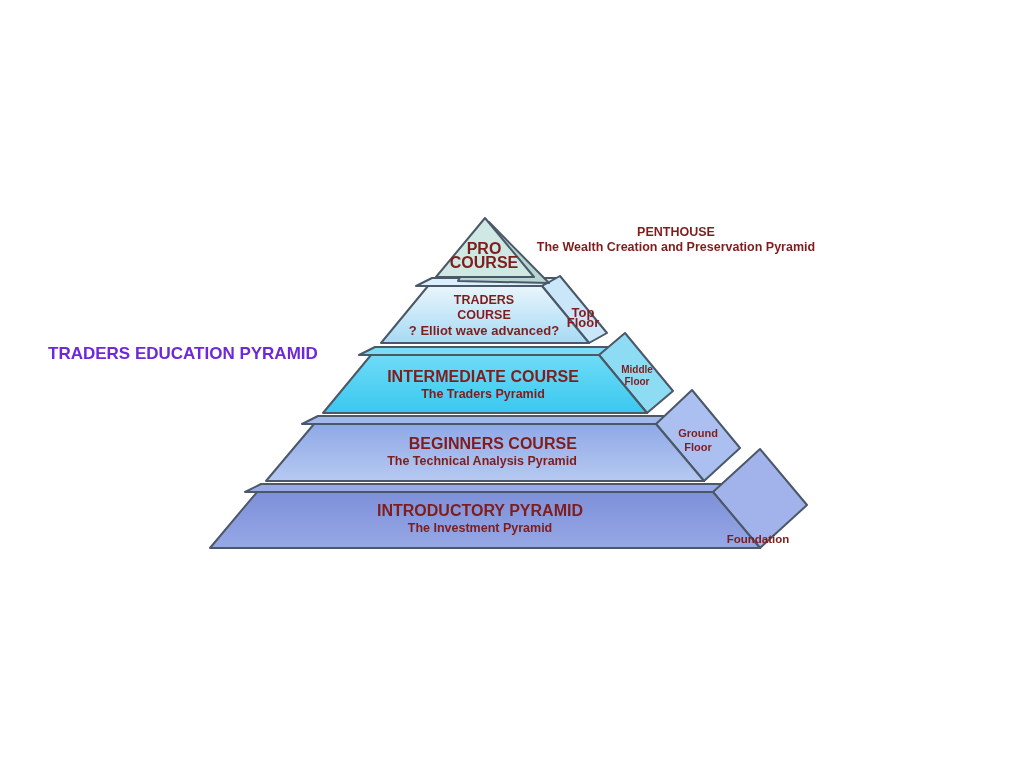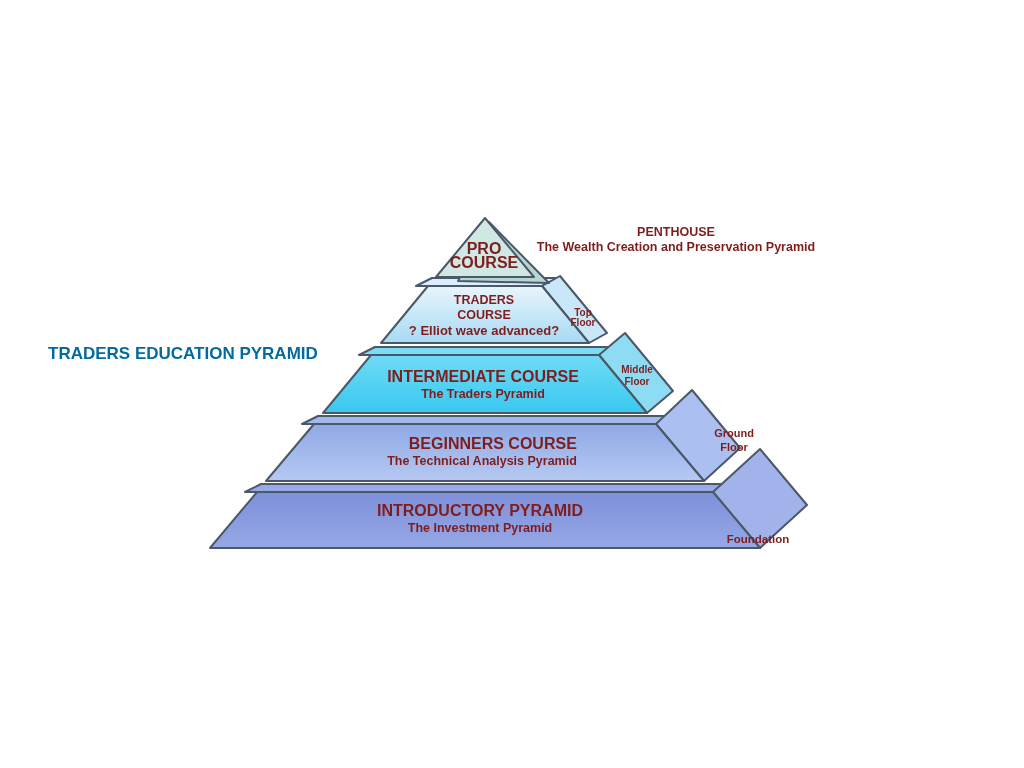--- a/index.html
+++ b/index.html
@@ -3,29 +3,29 @@
 <meta charset="utf-8">
 <style>
   html,body{margin:0;padding:0;background:#fff;}
   #canvas{position:relative;width:1024px;height:768px;background:#ffffff;overflow:hidden;
           font-family:"Liberation Sans",sans-serif;}
   #pyramid-svg{position:absolute;left:0;top:0;}
   .face{stroke:#4b5868;stroke-width:2;stroke-linejoin:round;}
   .lbl{position:absolute;transform:translate(-50%,-50%);text-align:center;font-weight:bold;
        color:#7f1d1d;white-space:nowrap;line-height:1.2;}
   .main-title{position:absolute;left:48px;top:354px;transform:translateY(-50%);
-              font-weight:bold;font-size:17px;color:#0369a1;white-space:nowrap;}
+              font-weight:bold;font-size:17px;color:#6d28d9;white-space:nowrap;}
   .penthouse-line1{font-size:12.5px;}
   .penthouse-line2{font-size:12.5px;}
   .lvl-head{font-size:16px;line-height:18px;}
   .lvl-sub{font-size:12.5px;line-height:16px;}
   .small-head{font-size:12.5px;line-height:15px;}
   .small-line3{font-size:13px;line-height:16px;}
   .pro-text{font-size:16px;line-height:14px;}
-  .floor-top{font-size:10px;line-height:10px;}
+  .floor-top{font-size:13px;line-height:10px;}
   .floor-middle{font-size:10px;line-height:12px;}
   .floor-ground{font-size:11px;line-height:14px;}
   .floor-foundation{font-size:11.5px;line-height:14px;}
 </style>
 </head>
 <body>
 
 <div id="canvas">
 
   <svg id="pyramid-svg" width="1024" height="768" viewBox="0 0 1024 768">
@@ -104,21 +104,21 @@
   <div class="lbl floor-top" style="left:583px;top:318px;">
     <div>Top</div>
     <div>Floor</div>
   </div>
 
   <div class="lbl floor-middle" style="left:637px;top:376px;">
     <div>Middle</div>
     <div>Floor</div>
   </div>
 
-  <div class="lbl floor-ground" style="left:698px;top:440px;margin-left:36px;">
+  <div class="lbl floor-ground" style="left:698px;top:440px;">
     <div>Ground</div>
     <div>Floor</div>
   </div>
 
   <div class="lbl floor-foundation" style="left:758px;top:499px;margin-top:40px;">
     <div>Foundation</div>
   </div>
 
 </div>
 

